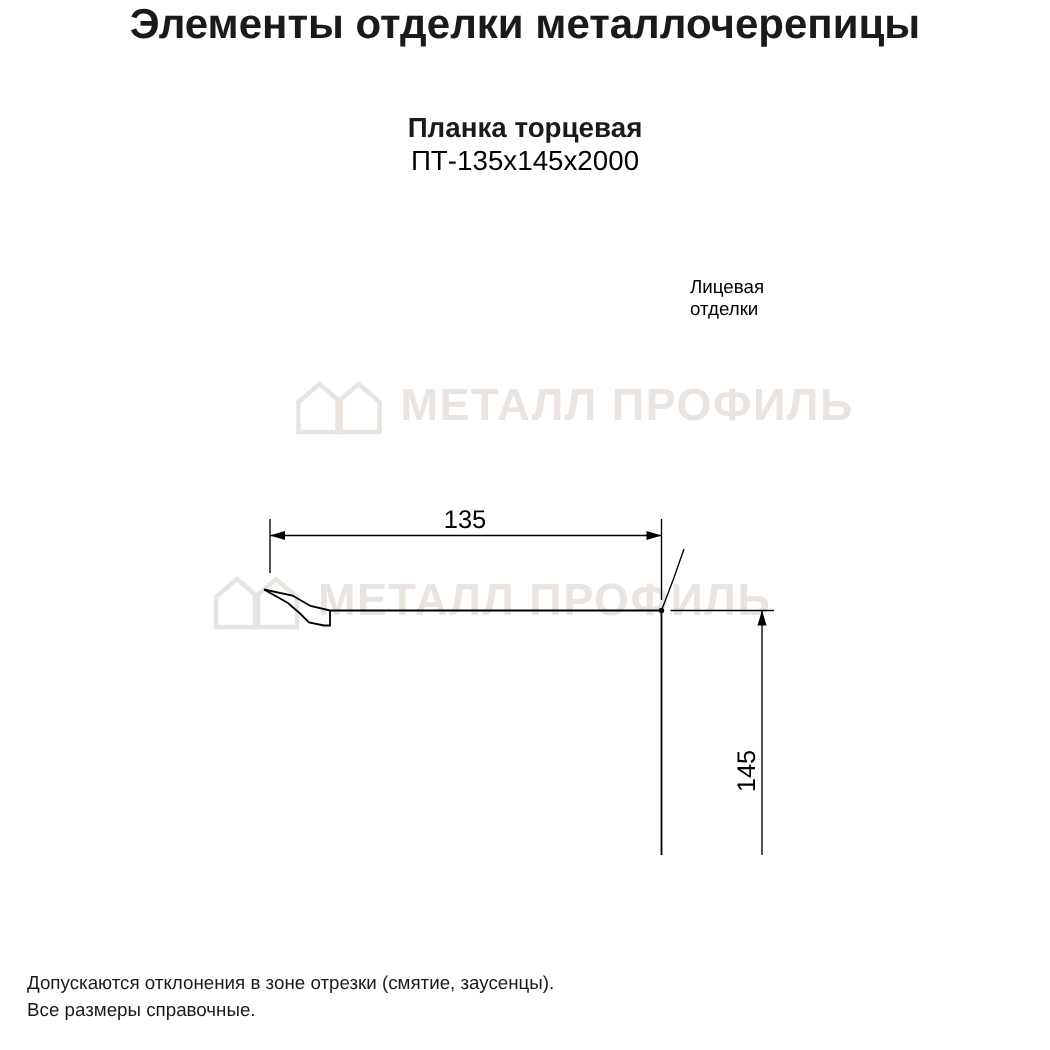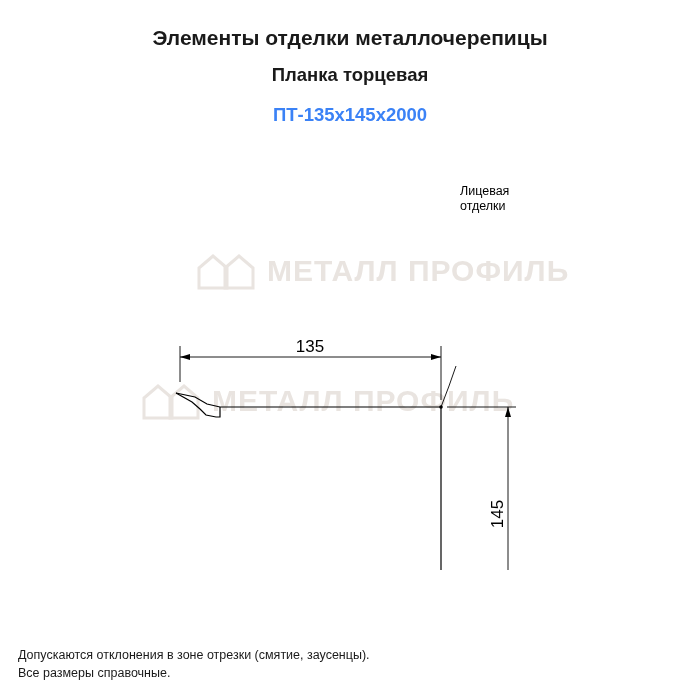--- a/index.html
+++ b/index.html
@@ -21,37 +21,36 @@
     height: 700px;
   }
   .title-block {
     position: absolute;
     top: 0;
     left: 0;
     width: 700px;
     text-align: center;
   }
   .main-title {
-    font-size: 21px;
+    font-size: 28px;
     font-weight: bold;
-    margin-top: 26px;
     letter-spacing: 0px;
     color: #1a1a1a;
   }
   .sub-title {
     font-size: 18.5px;
     font-weight: bold;
-    margin-top: 14px;
+    margin-top: 42px;
     color: #1a1a1a;
   }
   .code-title {
     font-size: 18.5px;
-    font-weight: bold;
-    margin-top: 18px;
-    color: #3b82f6;
+    font-weight: normal;
+    margin-top: 0;
+    color: #000000;
   }
   .drawing {
     position: absolute;
     top: 150px;
     left: 0;
     width: 700px;
     height: 420px;
   }
   .watermark {
     position: absolute;

